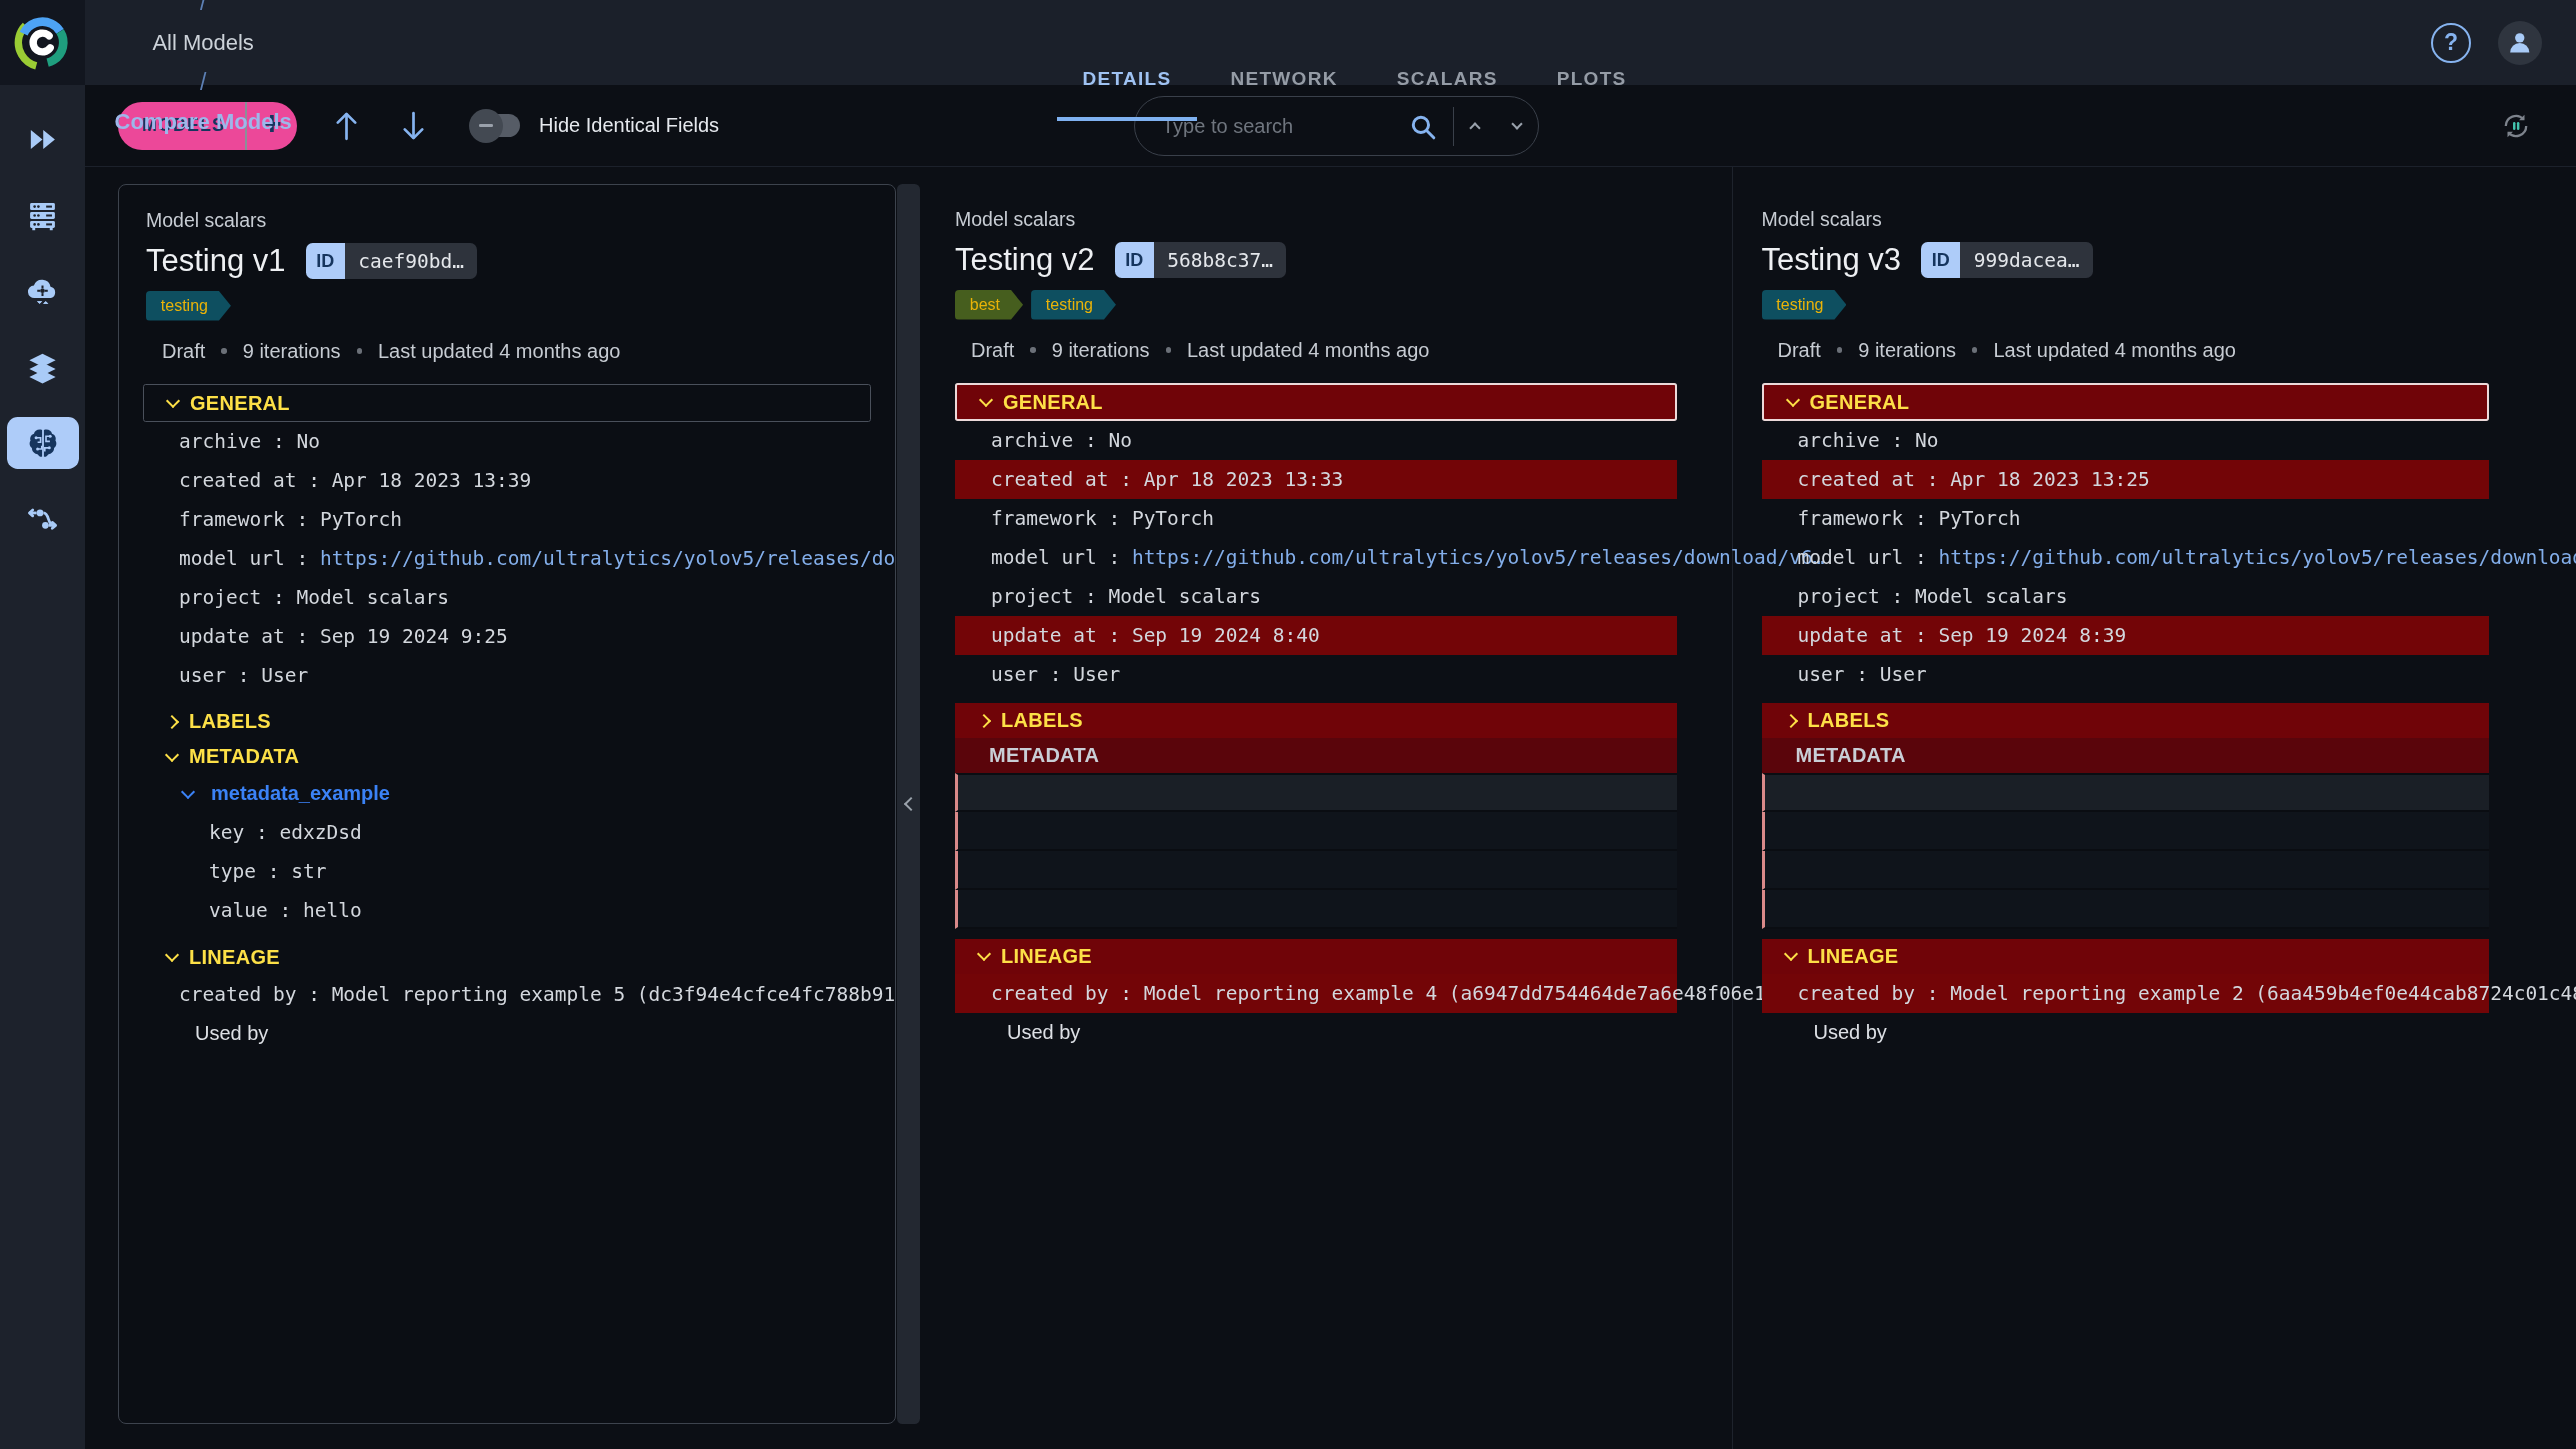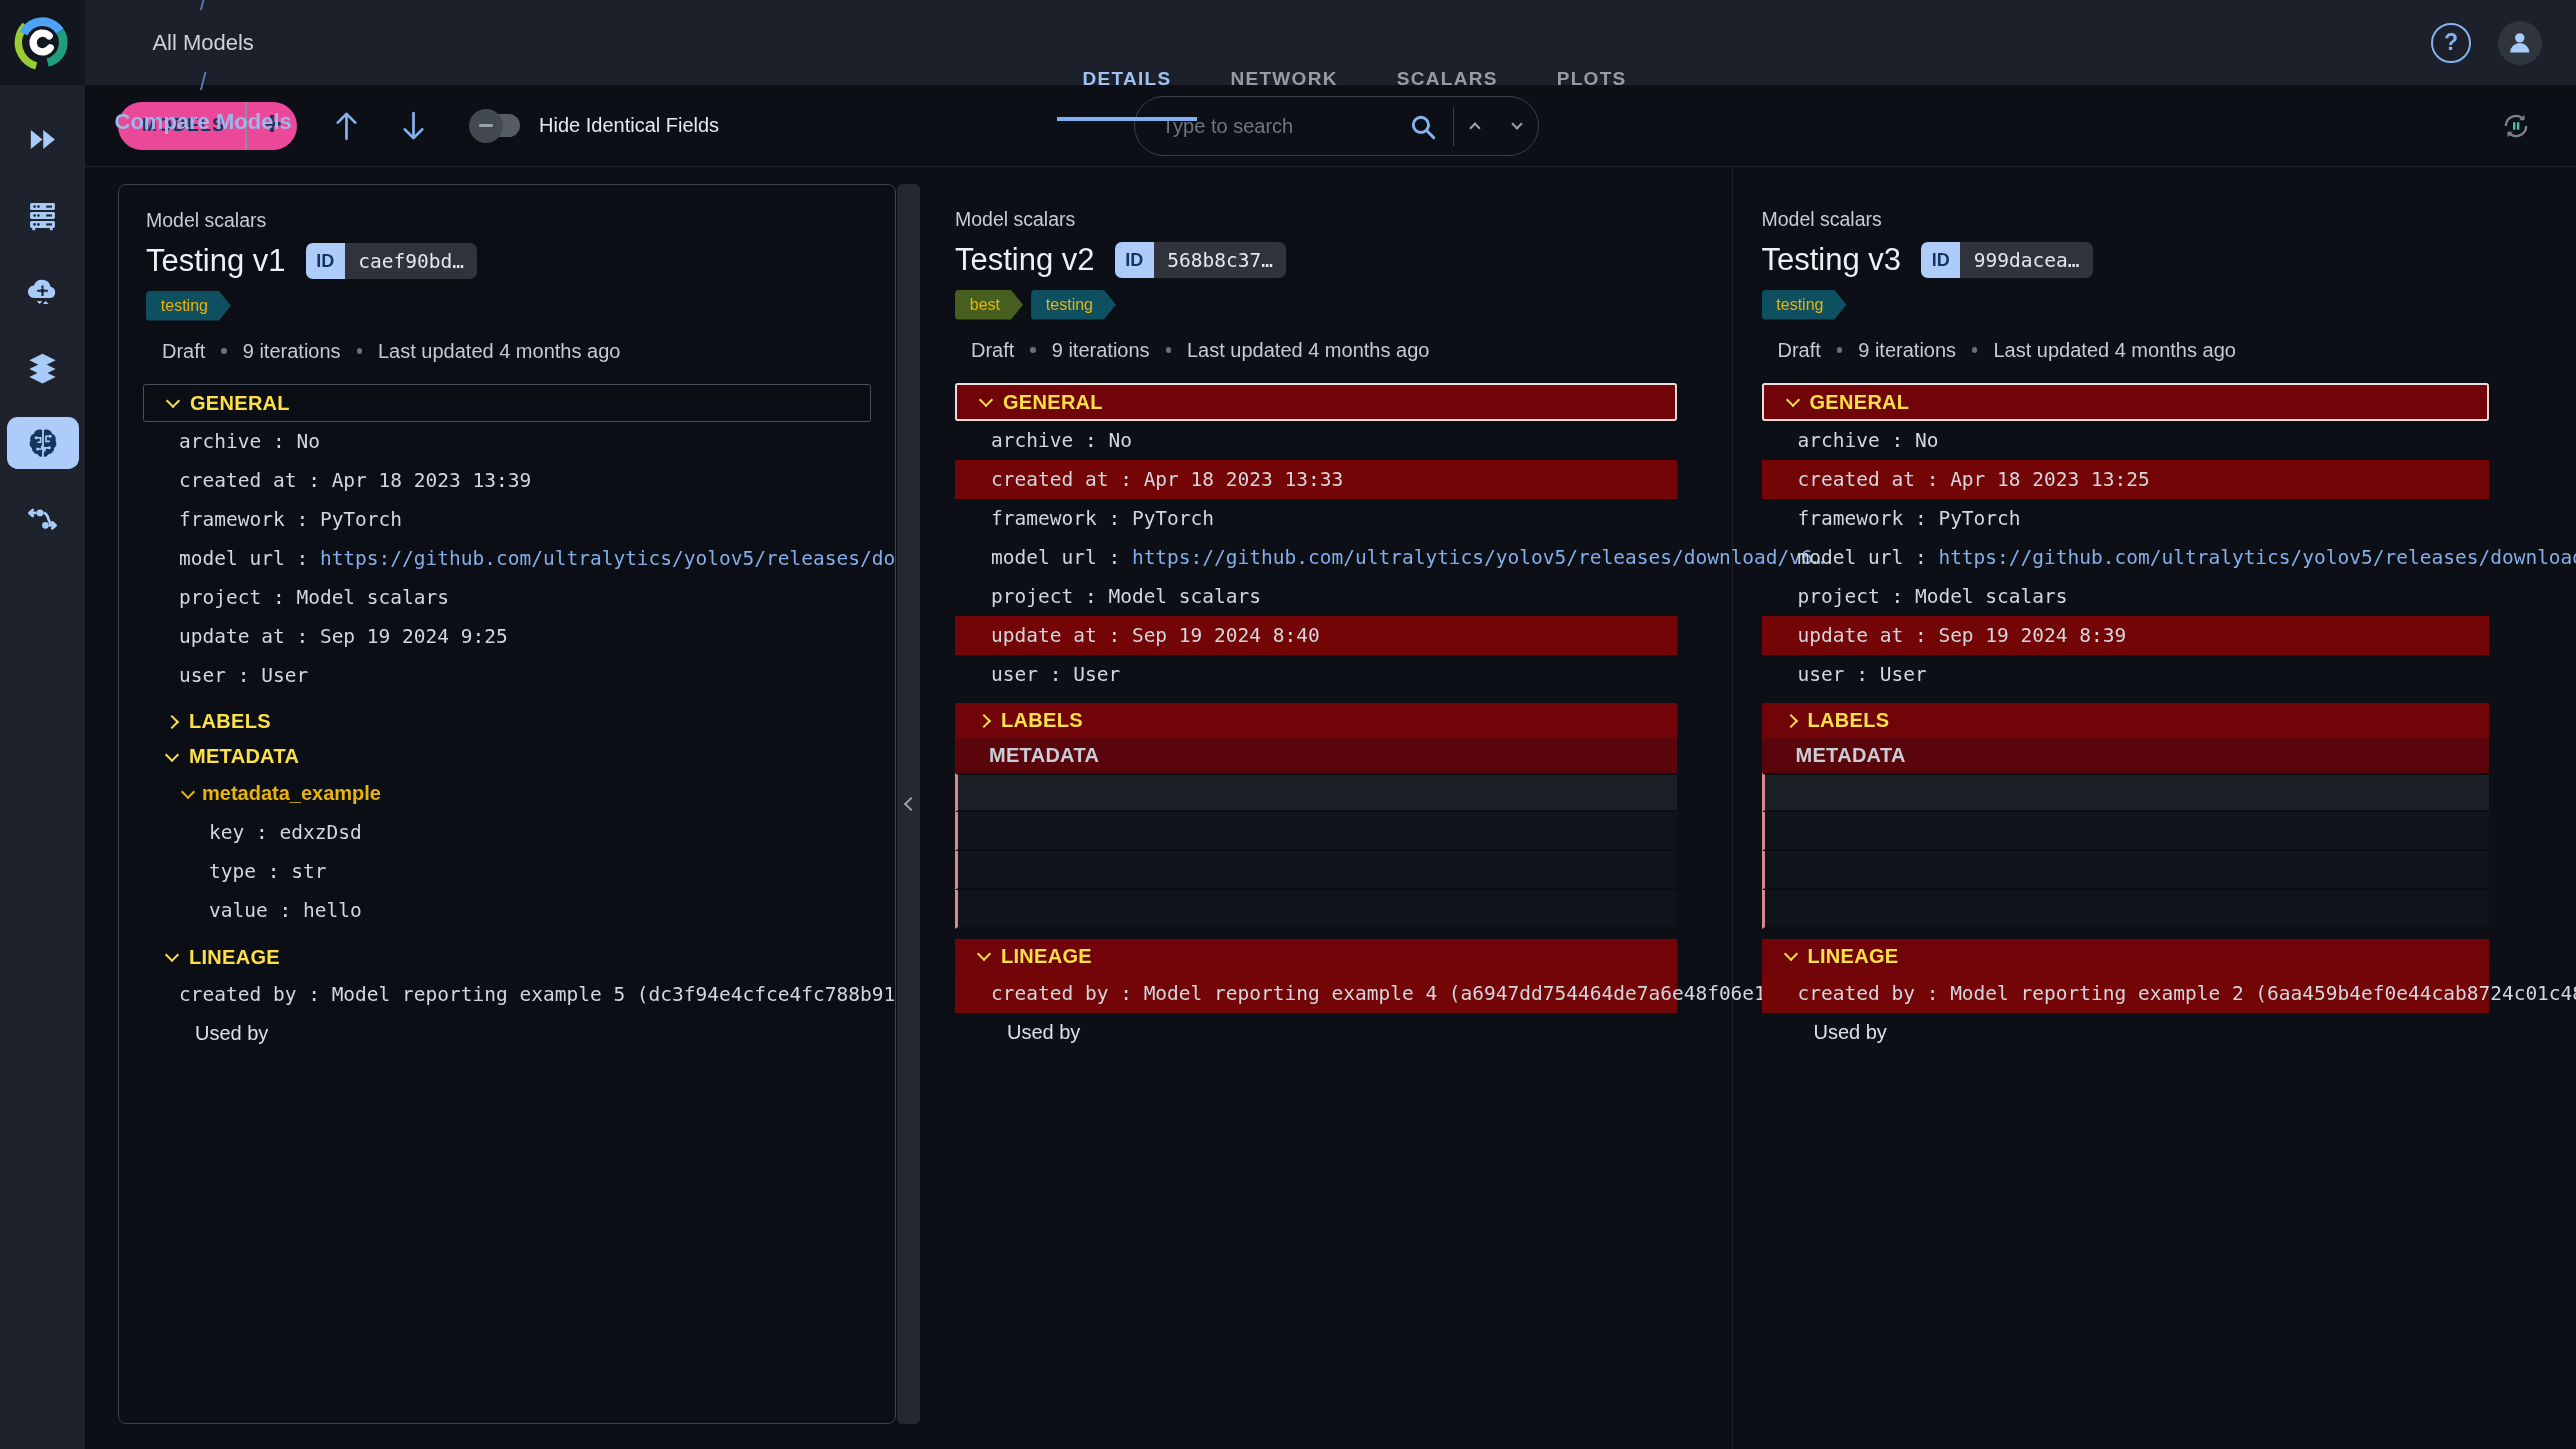--- a/index.html
+++ b/index.html
@@ -80,21 +80,21 @@
   .row { position:relative; display:flex; align-items:center; }
   .row.sec { height:35px; font-weight:bold; font-size:20px; letter-spacing:0.3px; padding-left:24px; gap:12px; color:#fde047; cursor:pointer; }
   .row.sec.boxed { height:38px; border:1.3px solid #4a505b; border-radius:2.7px; }
   .row.sec.red { background:#700408; }
   .row.sec.boxed.red { border:2px solid #ecd9d9; }
   .row.sec.maroon { background:#5a050b; color:#c9ced6; padding-left:34px; }
   .row.gap { margin-top:9.4px; }
   .row.kv { height:39px; font-family:"DejaVu Sans Mono",monospace; font-size:19.5px; color:#d3d7dd; padding-left:36px; }
   .row.kv.red { background:#730507; }
   .row.kv.lvl2 { padding-left:66px; }
-  .row.sub { height:39px; font-weight:bold; font-size:20px; padding-left:40px; gap:9px; color:#eab308; cursor:pointer; }
+  .row.sub { height:39px; font-weight:bold; font-size:20px; padding-left:40px; gap:18px; color:#3b82f6; cursor:pointer; }
   .row.textrow { height:39px; font-size:20px; color:#dde0e5; padding-left:52px; }
   .row.textrow .sec-label { font-weight:normal; }
   .row.empty { height:39px; border-left:3.4px solid #d98989; border-bottom:2px solid #0a0d12; }
   .row.empty.light { background:#1a1f26; border-top:2px solid #0a0d12; }
   .row.empty.dark { background:#0f141b; }
   .kv-text { white-space:pre; }
   .kv-val { white-space:pre; }
   .kv-val.link { color:#83aeea; cursor:pointer; }
 
   .chev { width:10px; height:10px; border-right:2.3px solid currentColor; border-bottom:2.3px solid currentColor; display:inline-block; flex:none; }

